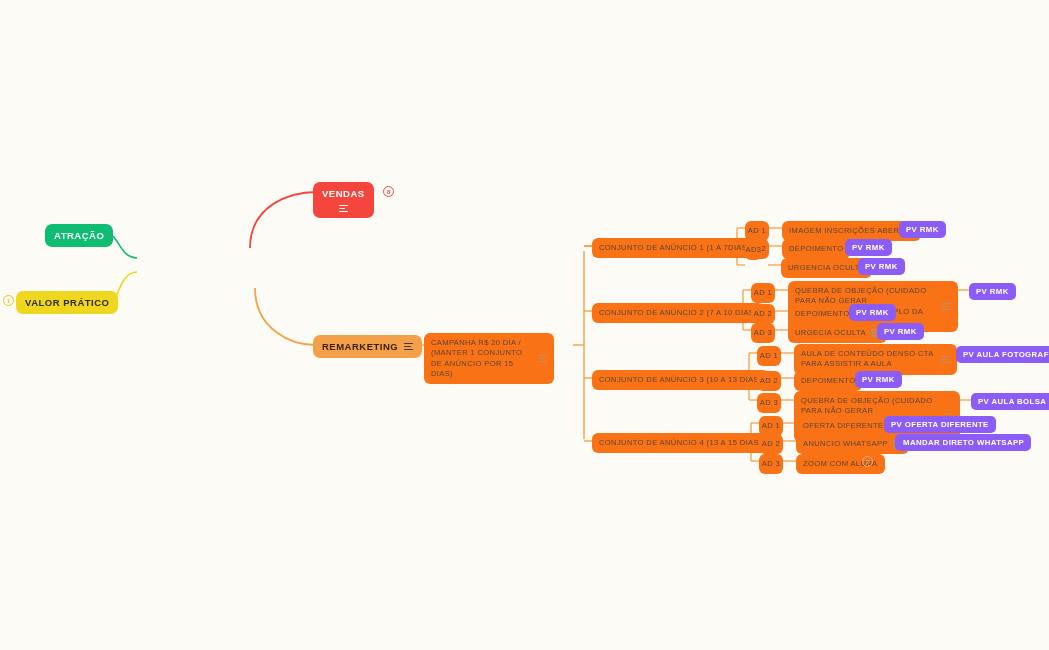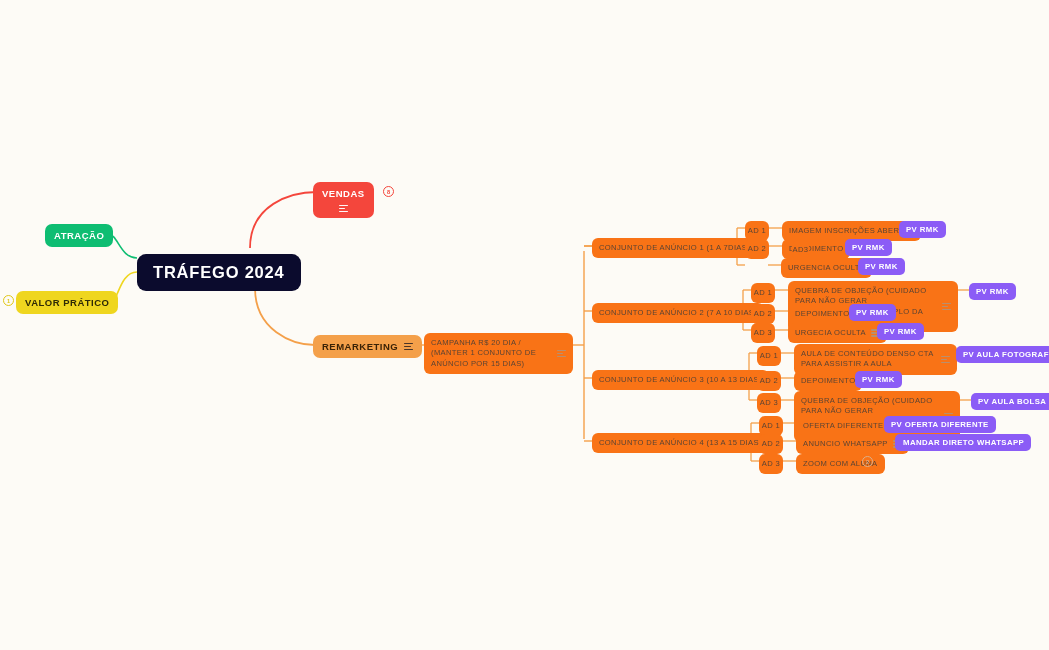--- a/index.html
+++ b/index.html
@@ -203,23 +203,20 @@
     <path d="M 751 423 L 759 423" stroke="#F4A04A" stroke-width="1.3" fill="none"></path>
     <path d="M 751 441 L 759 441" stroke="#F4A04A" stroke-width="1.3" fill="none"></path>
     <path d="M 751 461 L 759 461" stroke="#F4A04A" stroke-width="1.3" fill="none"></path>
     <path d="M 783 423 L 796 423" stroke="#F4A04A" stroke-width="1.3" fill="none"></path>
     <path d="M 783 441 L 796 441" stroke="#F4A04A" stroke-width="1.3" fill="none"></path>
     <path d="M 783 461 L 796 461" stroke="#F4A04A" stroke-width="1.3" fill="none"></path>
     <path d="M 873 423 L 884 423" stroke="#F4A04A" stroke-width="1.3" fill="none"></path>
     <path d="M 884 441 L 895 441" stroke="#F4A04A" stroke-width="1.3" fill="none"></path>
   </svg>
 
-  <div class="node root" style="left:137px; top:254px;">
-    <span>TRÁFEGO 2024</span>
-  </div>
 
   <div class="node l1 green" style="left:45px; top:224px;">
     <span>ATRAÇÃO</span>
   </div>
 
   <div class="node l1 yellow" style="left:16px; top:291px;">
     <span>VALOR PRÁTICO</span>
   </div>
   <div class="count-badge yellow" style="left:3px; top:295px;">
     <span>1</span>
@@ -239,21 +236,21 @@
 
   <div class="node l1 orange" style="left:313px; top:335px;">
     <span>REMARKETING</span>
     <span class="notes-icon ink">
         <i></i>
         <i></i>
         <i></i>
       </span>
   </div>
 
-  <div class="node pill two-line" style="left:424px; top:333px; width:149px;">
+  <div class="node pill two-line" style="left:424px; top:333px; width:130px;">
     <span style="flex:1">CAMPANHA R$ 20 DIA / (MANTER 1 CONJUNTO DE ANÚNCIO POR 15 DIAS)</span>
     <span class="notes-icon light">
         <i></i>
         <i></i>
         <i></i>
       </span>
   </div>
 
   <div class="node pill" style="left:592px; top:238px;">
     <span>CONJUNTO DE ANÚNCIO 1 (1 A 7DIAS)</span>
@@ -272,21 +269,21 @@
   <div class="node pill ad" style="left:745px; top:239px; width:24px;">
     <span>AD 2</span>
   </div>
   <div class="node pill" style="left:782px; top:239px;">
     <span>DEPOIMENTO</span>
   </div>
   <div class="node badge" style="left:845px; top:239px;">
     <span>PV RMK</span>
   </div>
 
-  <div class="node pill ad" style="left:745px; top:240px; width:17px;margin-left:47px;">
+  <div class="node pill ad" style="left:745px; top:240px; width:17px;">
     <span>AD3</span>
   </div>
   <div class="node pill" style="left:781px; top:258px;">
     <span>URGENCIA OCULTA</span>
   </div>
   <div class="node badge" style="left:858px; top:258px;">
     <span>PV RMK</span>
   </div>
 
   <div class="node pill" style="left:592px; top:303px;">

